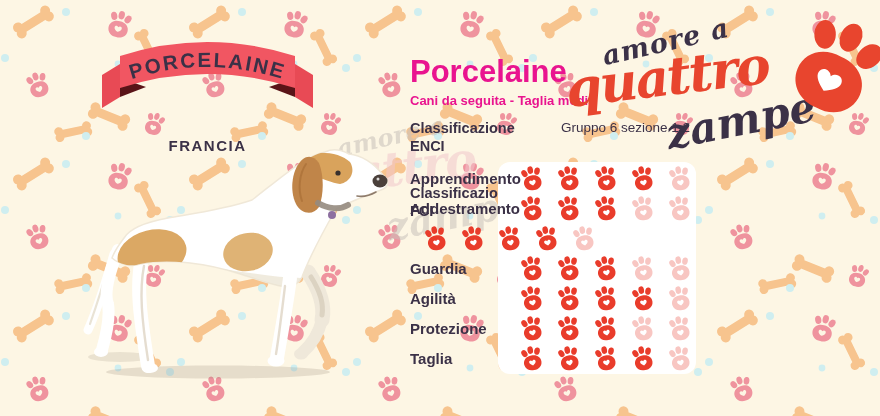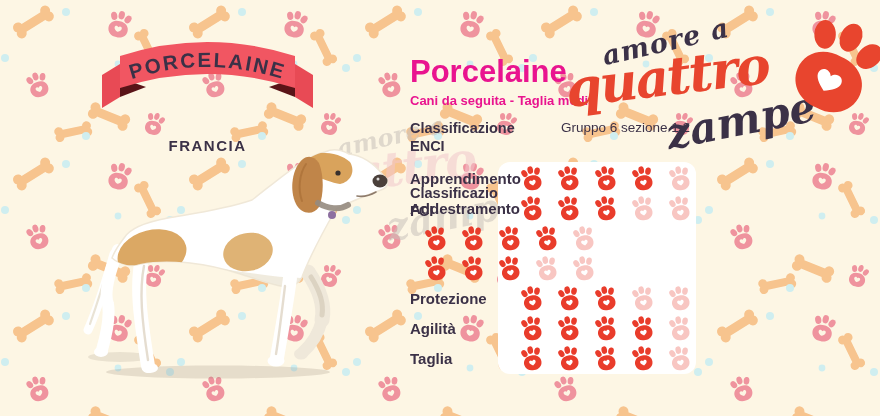--- a/index.html
+++ b/index.html
@@ -261,34 +261,60 @@
               <use href="#paw"></use>
             </svg>
 
   <svg class="paw empty" viewBox="0 0 32 32">
               <use href="#paw"></use>
             </svg>
 </div>
   </div>
 
   <div class="rating-row">
-    <div class="rating-paws">
-  <svg class="paw filled" viewBox="0 0 32 32">
-              <use href="#paw"></use>
-            </svg>
-
-  <svg class="paw filled" viewBox="0 0 32 32">
-              <use href="#paw"></use>
-            </svg>
-
-  <svg class="paw filled" viewBox="0 0 32 32">
-              <use href="#paw"></use>
-            </svg>
-
-  <svg class="paw empty" viewBox="0 0 32 32">
+    <div class="rating-label">Guardia</div>
+    <div class="rating-paws">
+  <svg class="paw filled" viewBox="0 0 32 32">
+              <use href="#paw"></use>
+            </svg>
+
+  <svg class="paw filled" viewBox="0 0 32 32">
+              <use href="#paw"></use>
+            </svg>
+
+  <svg class="paw filled" viewBox="0 0 32 32">
+              <use href="#paw"></use>
+            </svg>
+
+  <svg class="paw empty" viewBox="0 0 32 32">
+              <use href="#paw"></use>
+            </svg>
+
+  <svg class="paw empty" viewBox="0 0 32 32">
+              <use href="#paw"></use>
+            </svg>
+</div>
+  </div>
+
+  <div class="rating-row">
+    <div class="rating-label">Agilità</div>
+    <div class="rating-paws">
+  <svg class="paw filled" viewBox="0 0 32 32">
+              <use href="#paw"></use>
+            </svg>
+
+  <svg class="paw filled" viewBox="0 0 32 32">
+              <use href="#paw"></use>
+            </svg>
+
+  <svg class="paw filled" viewBox="0 0 32 32">
+              <use href="#paw"></use>
+            </svg>
+
+  <svg class="paw filled" viewBox="0 0 32 32">
               <use href="#paw"></use>
             </svg>
 
   <svg class="paw empty" viewBox="0 0 32 32">
               <use href="#paw"></use>
             </svg>
 </div>
   </div>
 
   <div class="rating-row">
@@ -300,45 +326,20 @@
 
   <svg class="paw filled" viewBox="0 0 32 32">
               <use href="#paw"></use>
             </svg>
 
   <svg class="paw filled" viewBox="0 0 32 32">
               <use href="#paw"></use>
             </svg>
 
   <svg class="paw empty" viewBox="0 0 32 32">
-              <use href="#paw"></use>
-            </svg>
-
-  <svg class="paw empty" viewBox="0 0 32 32">
-              <use href="#paw"></use>
-            </svg>
-</div>
-  </div>
-
-  <div class="rating-row">
-    <div class="rating-label">Agilità</div>
-    <div class="rating-paws">
-  <svg class="paw filled" viewBox="0 0 32 32">
-              <use href="#paw"></use>
-            </svg>
-
-  <svg class="paw filled" viewBox="0 0 32 32">
-              <use href="#paw"></use>
-            </svg>
-
-  <svg class="paw filled" viewBox="0 0 32 32">
-              <use href="#paw"></use>
-            </svg>
-
-  <svg class="paw filled" viewBox="0 0 32 32">
               <use href="#paw"></use>
             </svg>
 
   <svg class="paw empty" viewBox="0 0 32 32">
               <use href="#paw"></use>
             </svg>
 </div>
   </div>
 
   <div class="rating-row">

